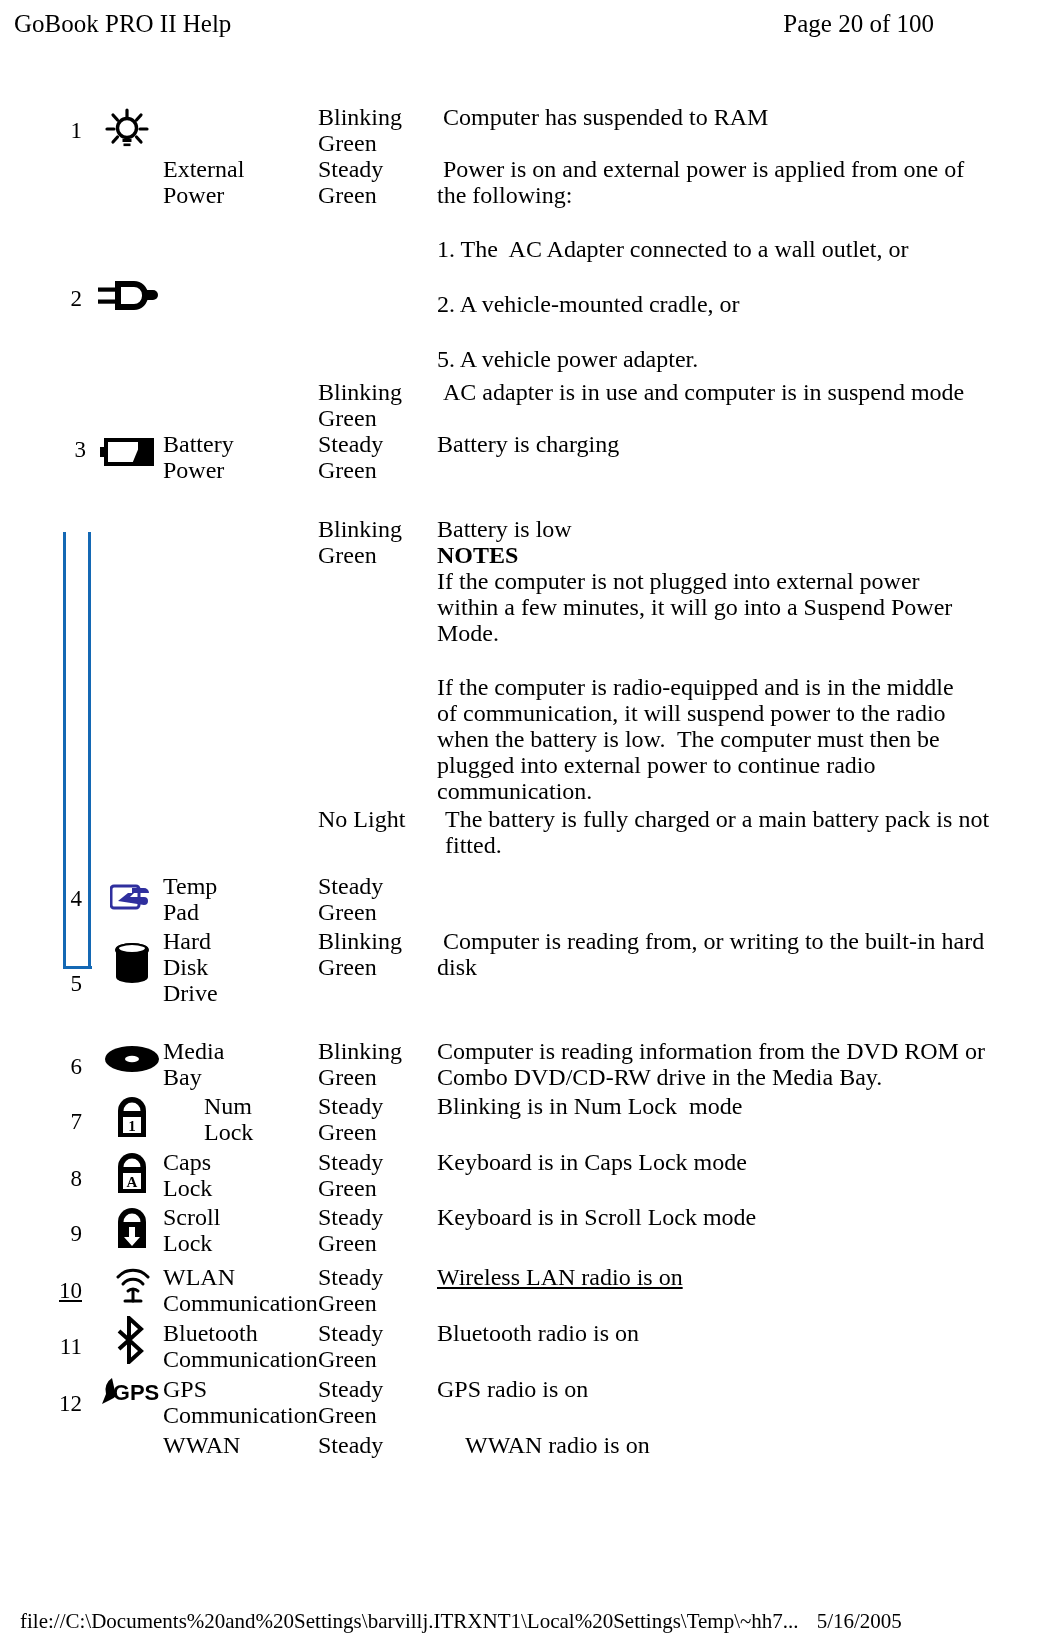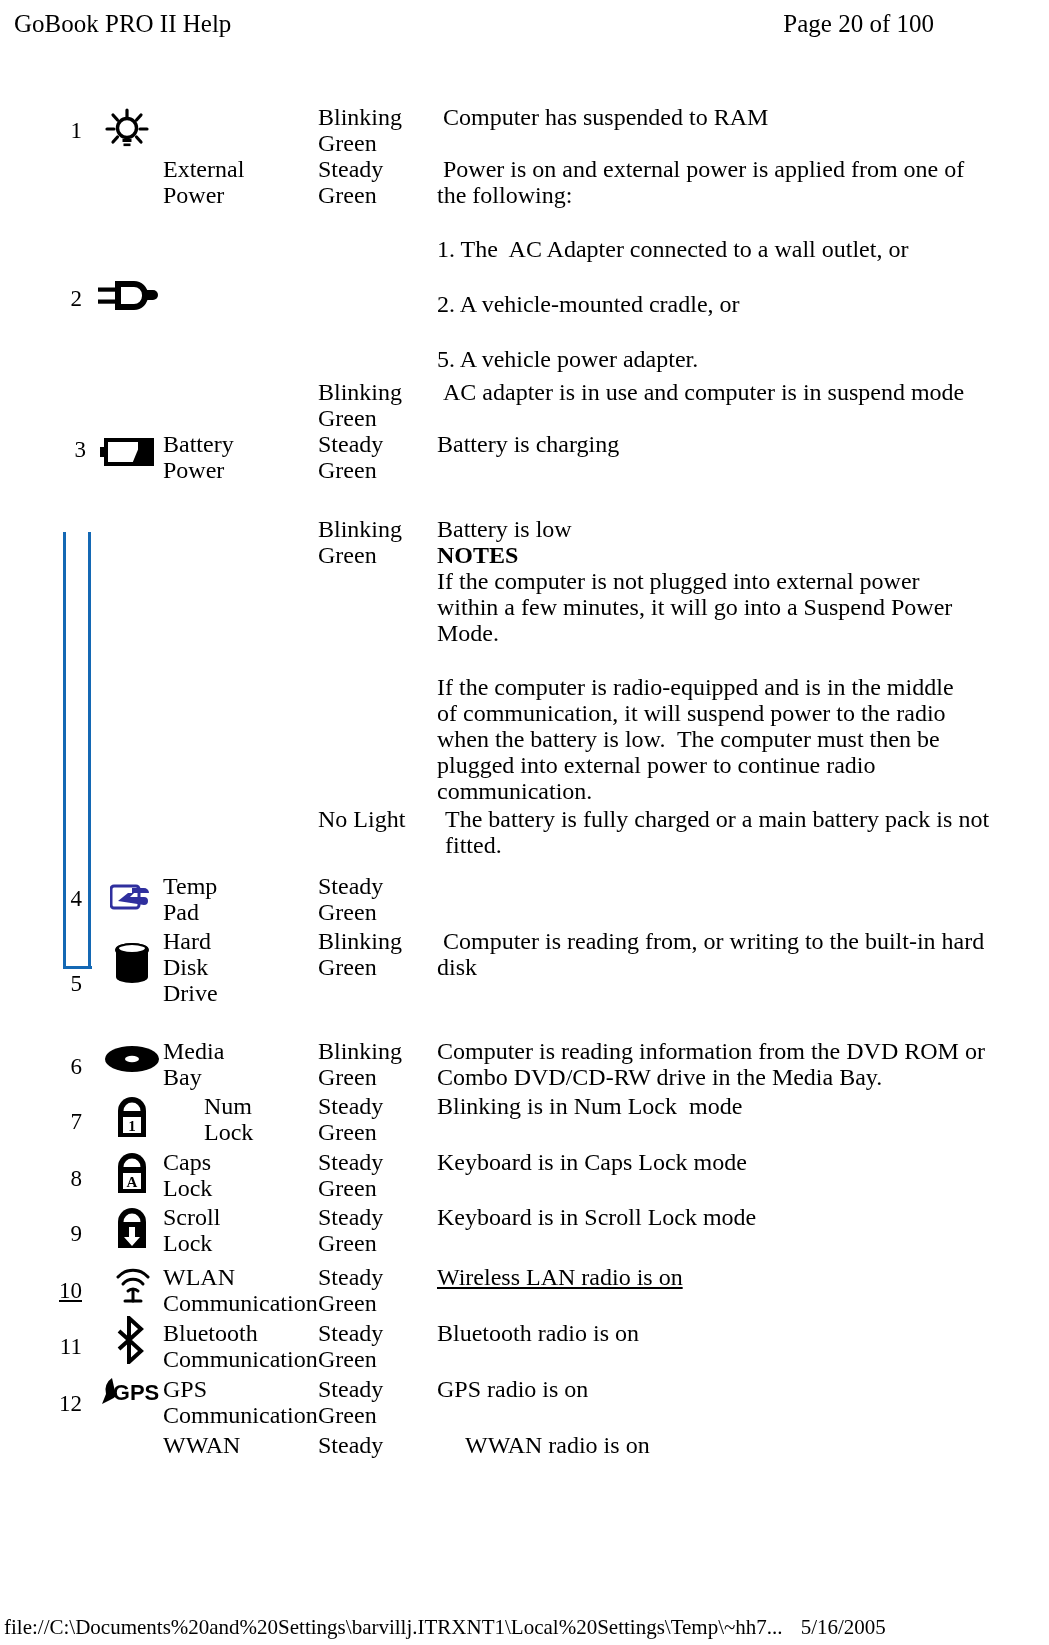--- a/index.html
+++ b/index.html
@@ -42,23 +42,23 @@
   }
 
   
   .page-footer {
     position: absolute;
     left: 0px;
     bottom: 6px;
     width: 869px;
     height: 30px;
     display: flex;
-    align-items: flex-end;
+    align-items: flex-start;
     justify-content: flex-start;
-    padding: 0 6px 0 4px;
+    padding: 0 6px 0 20px;
     box-sizing: border-box;
   }
   .footer-path {
     font-size: 21px;
     line-height: 24px;
     white-space: nowrap;
   }
   .footer-date {
     font-size: 21px;
     line-height: 24px;

